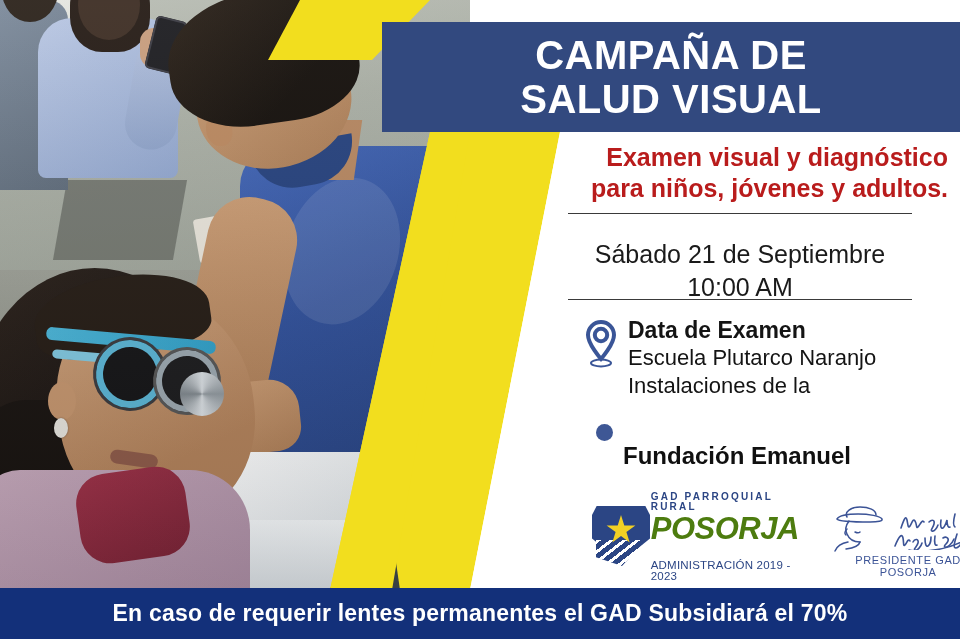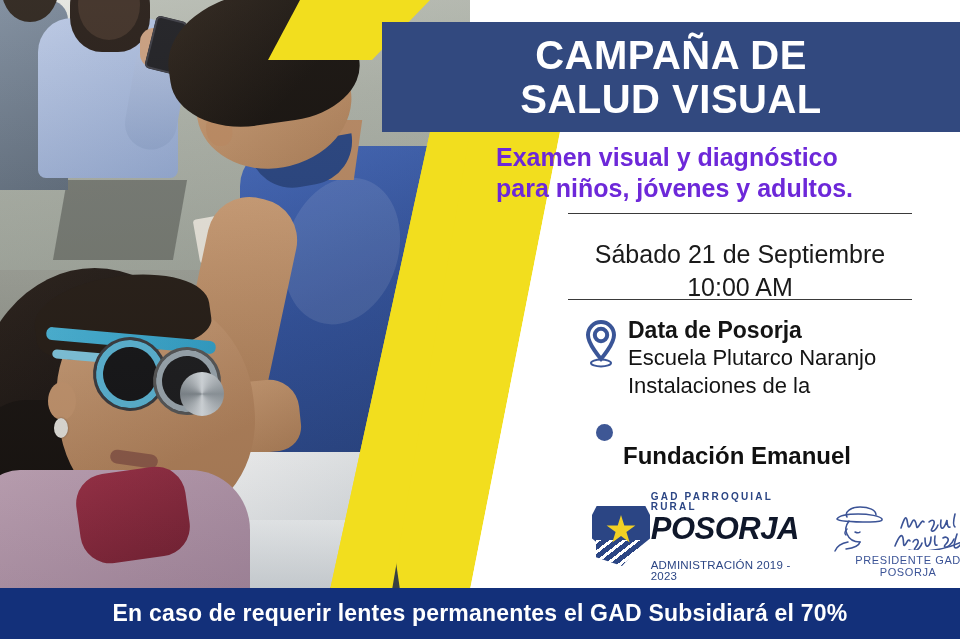--- a/index.html
+++ b/index.html
@@ -170,21 +170,21 @@
     display:flex;flex-direction:column;align-items:center;justify-content:center;
   }
   .title-line{
     color:#ffffff;font-weight:bold;font-size:40px;line-height:44px;
     letter-spacing:.5px;text-align:center;
   }
 
   
   .subtitle{
     position:absolute;left:496px;top:142px;width:452px;
-    text-align:left;color:#6d28d9;
+    text-align:right;color:#b91c1c;
     font-size:25px;line-height:31px;font-weight:bold;
   }
   .rule{
     position:absolute;left:568px;width:344px;height:1px;background:#3a3a3a;
   }
   .rule-top{top:213px;}
   .rule-bot{top:299px;}
   .datetime{
     position:absolute;left:514px;top:226px;width:452px;
     text-align:center;color:#1a1a1a;
@@ -219,21 +219,21 @@
     background:#2b4584;
     clip-path:polygon(8% 0,92% 0,100% 16%,100% 58%,50% 100%,0 58%,0 16%);}
   .shield-star{position:absolute;left:14px;top:9px;width:30px;height:30px;
     background:#f2d024;
     clip-path:polygon(50% 0,61% 35%,98% 35%,68% 57%,79% 92%,50% 70%,21% 92%,32% 57%,2% 35%,39% 35%);}
   .shield-stripes{position:absolute;left:4px;top:34px;width:50px;height:26px;
     background:repeating-linear-gradient(-38deg,#ffffff 0 3px,#2b4584 3px 8px);
     clip-path:polygon(0 0,100% 0,52% 100%,0 66%);}
   .posorja-txt{line-height:1;}
   .gad-rural{font-size:10px;letter-spacing:2.2px;font-weight:bold;color:#2b4584;}
-  .posorja-big{font-size:31px;font-weight:bold;font-style:italic;color:#0f172a;letter-spacing:-.5px;margin-top:1px;}
+  .posorja-big{font-size:31px;font-weight:bold;font-style:italic;color:#4d7c0f;letter-spacing:-.5px;margin-top:1px;}
   .admin{font-size:11.5px;color:#2b4584;letter-spacing:.2px;margin-top:16px;}
 
   .logo-romero{position:relative;width:162px;height:70px;}
   .romero-figure{position:absolute;left:0;top:2px;width:78px;height:48px;}
   .romero-sig{position:absolute;left:62px;top:4px;width:100px;height:44px;}
   .romero-caption{position:absolute;left:0;top:52px;width:162px;
     font-size:11px;letter-spacing:.6px;color:#3b5396;text-align:center;}
 
   
   .bottom-banner{
@@ -349,21 +349,21 @@
 
   <div class="rule rule-bot"></div>
 
   <div class="place-row">
     <svg class="pin" viewBox="0 0 34 48">
       <path d="M17 2C9.8 2 4 7.8 4 15c0 9.3 13 24 13 24s13-14.7 13-24C30 7.8 24.2 2 17 2z" fill="none" stroke="#3a5597" stroke-width="4"></path>
       <circle cx="17" cy="15" r="6.2" fill="none" stroke="#3a5597" stroke-width="4"></circle>
       <ellipse cx="17" cy="43" rx="10" ry="3.4" fill="none" stroke="#3a5597" stroke-width="2"></ellipse>
     </svg>
     <div class="place-text">
-      <div class="place-title">Data de Posorja</div>
+      <div class="place-title">Data de Examen</div>
       <div class="place-sub">Escuela Plutarco Naranjo</div>
       <div class="place-sub">Instalaciones de la</div>
     </div>
   </div>
 
   <div class="support-row">
     <div class="support-line1">
       <span class="dot"></span>
     </div>
     <div class="support-b">Fundación Emanuel</div>

